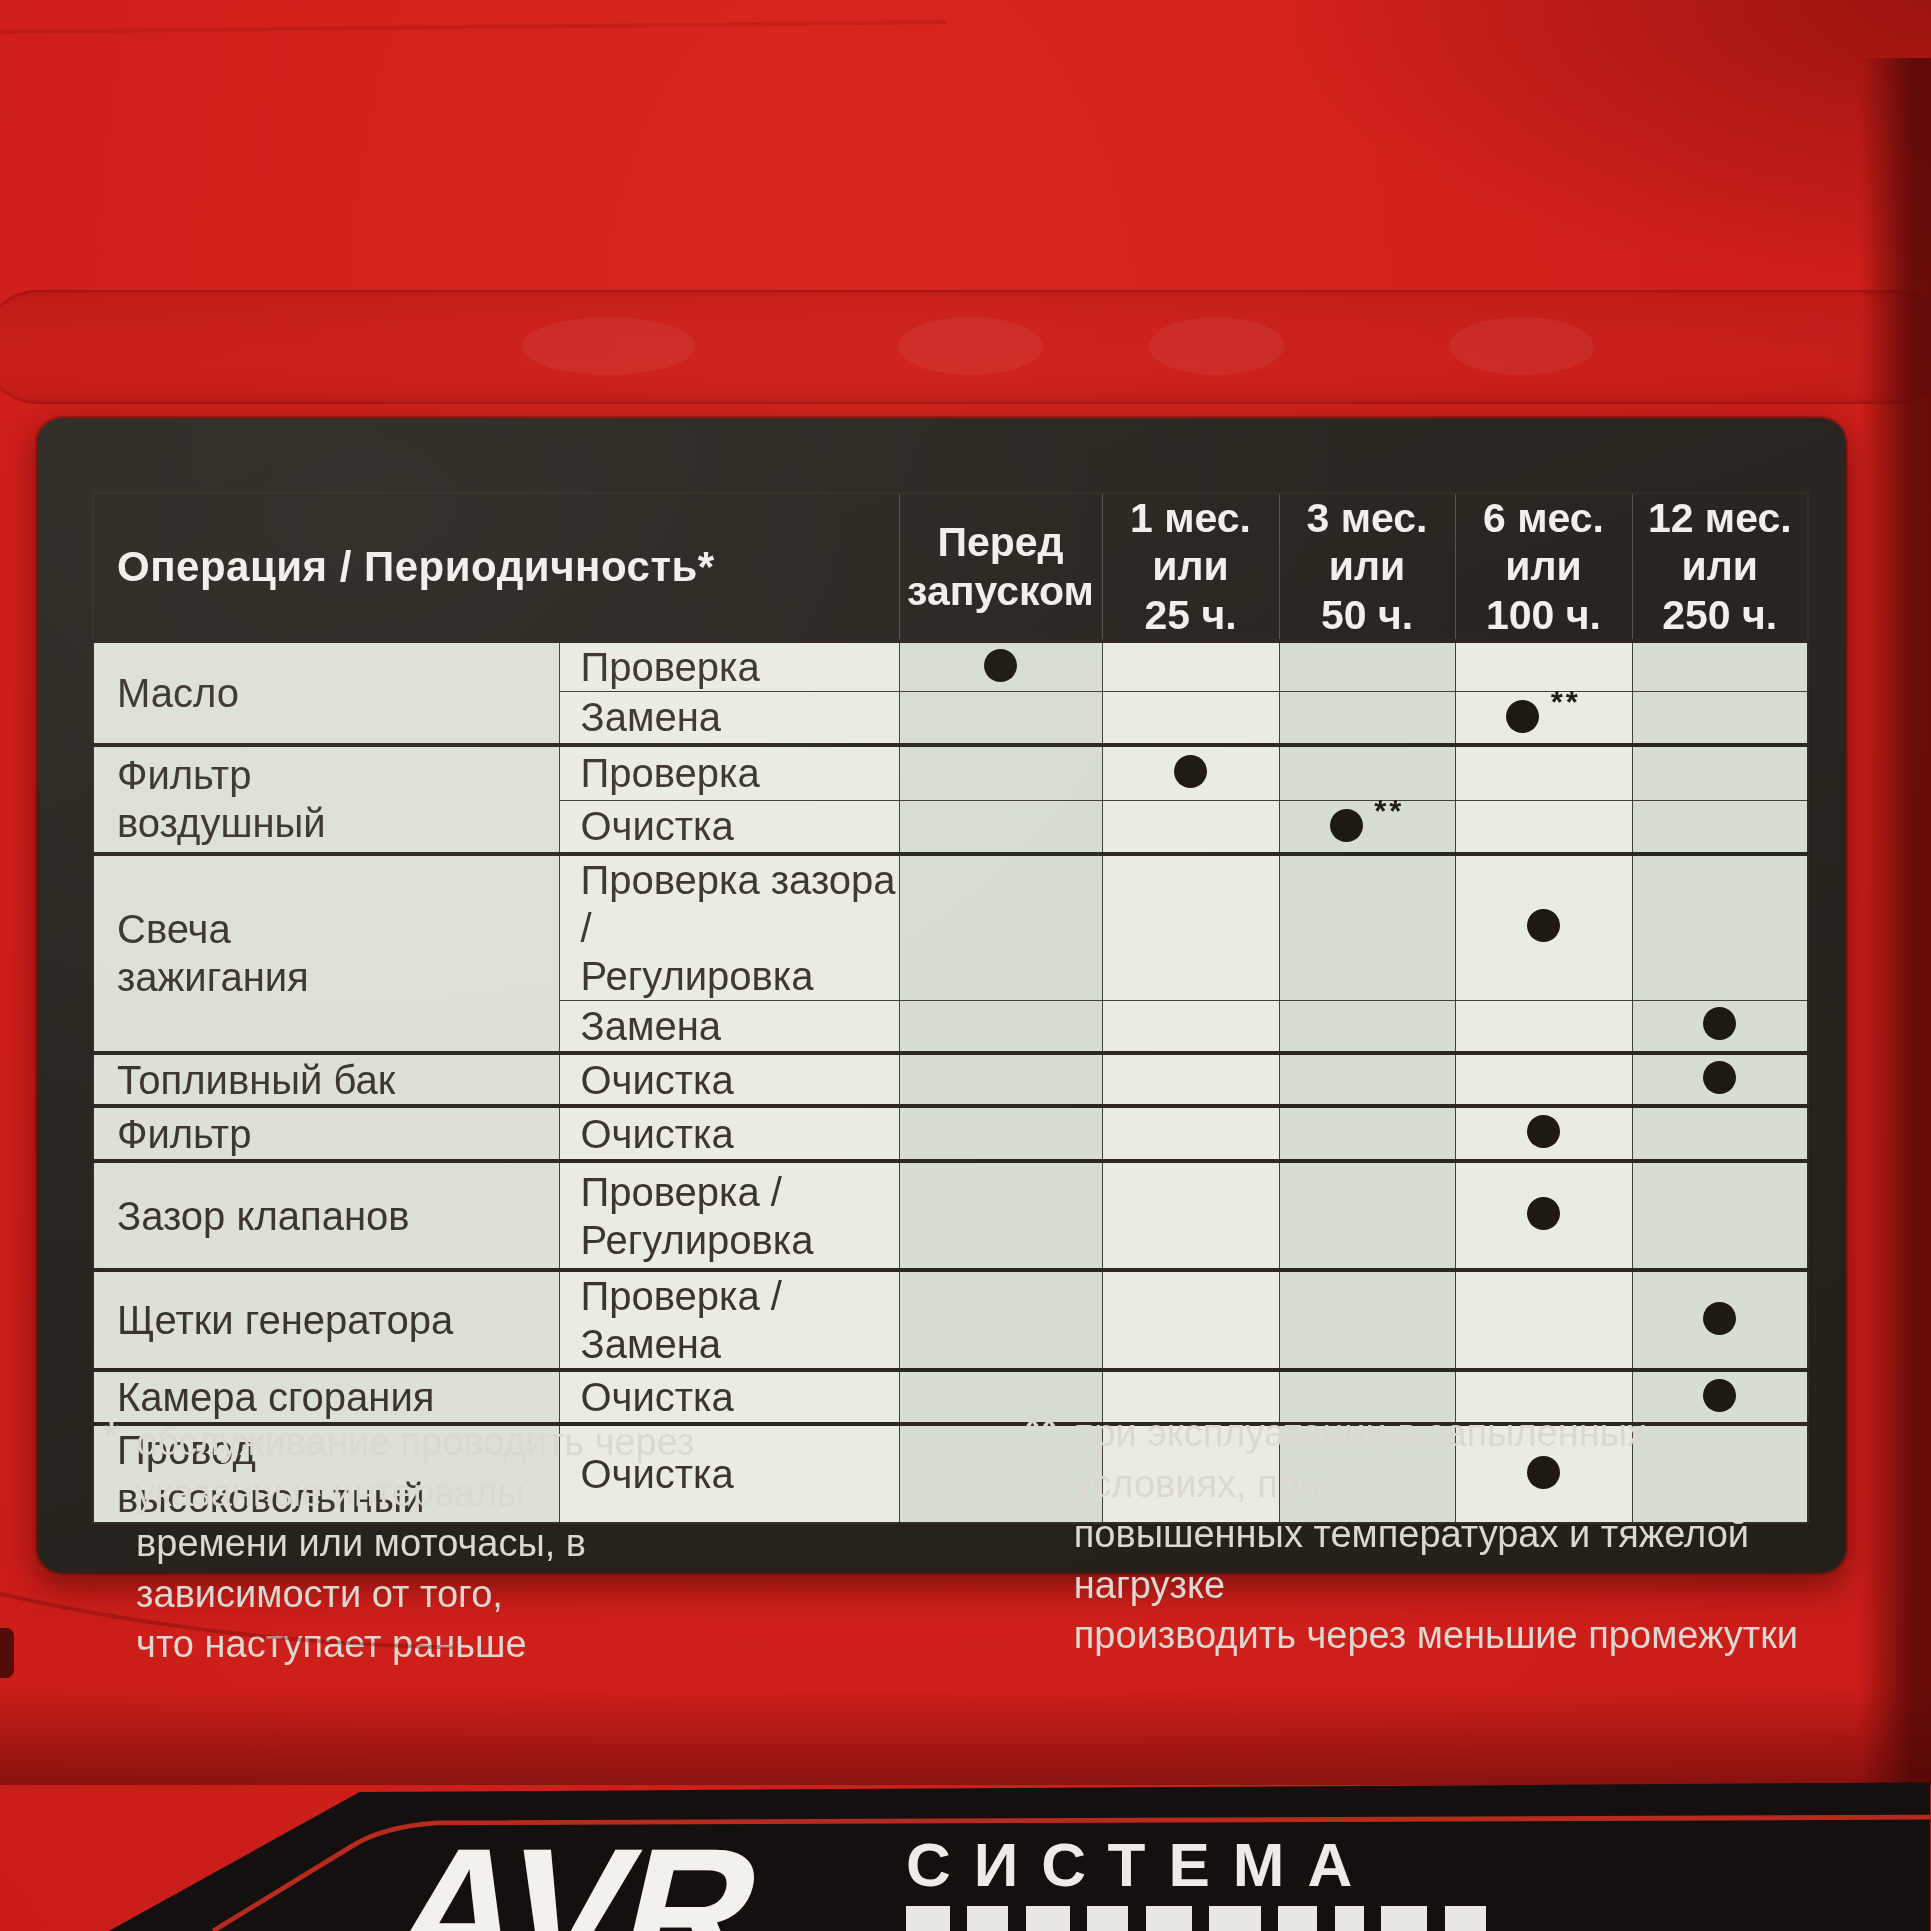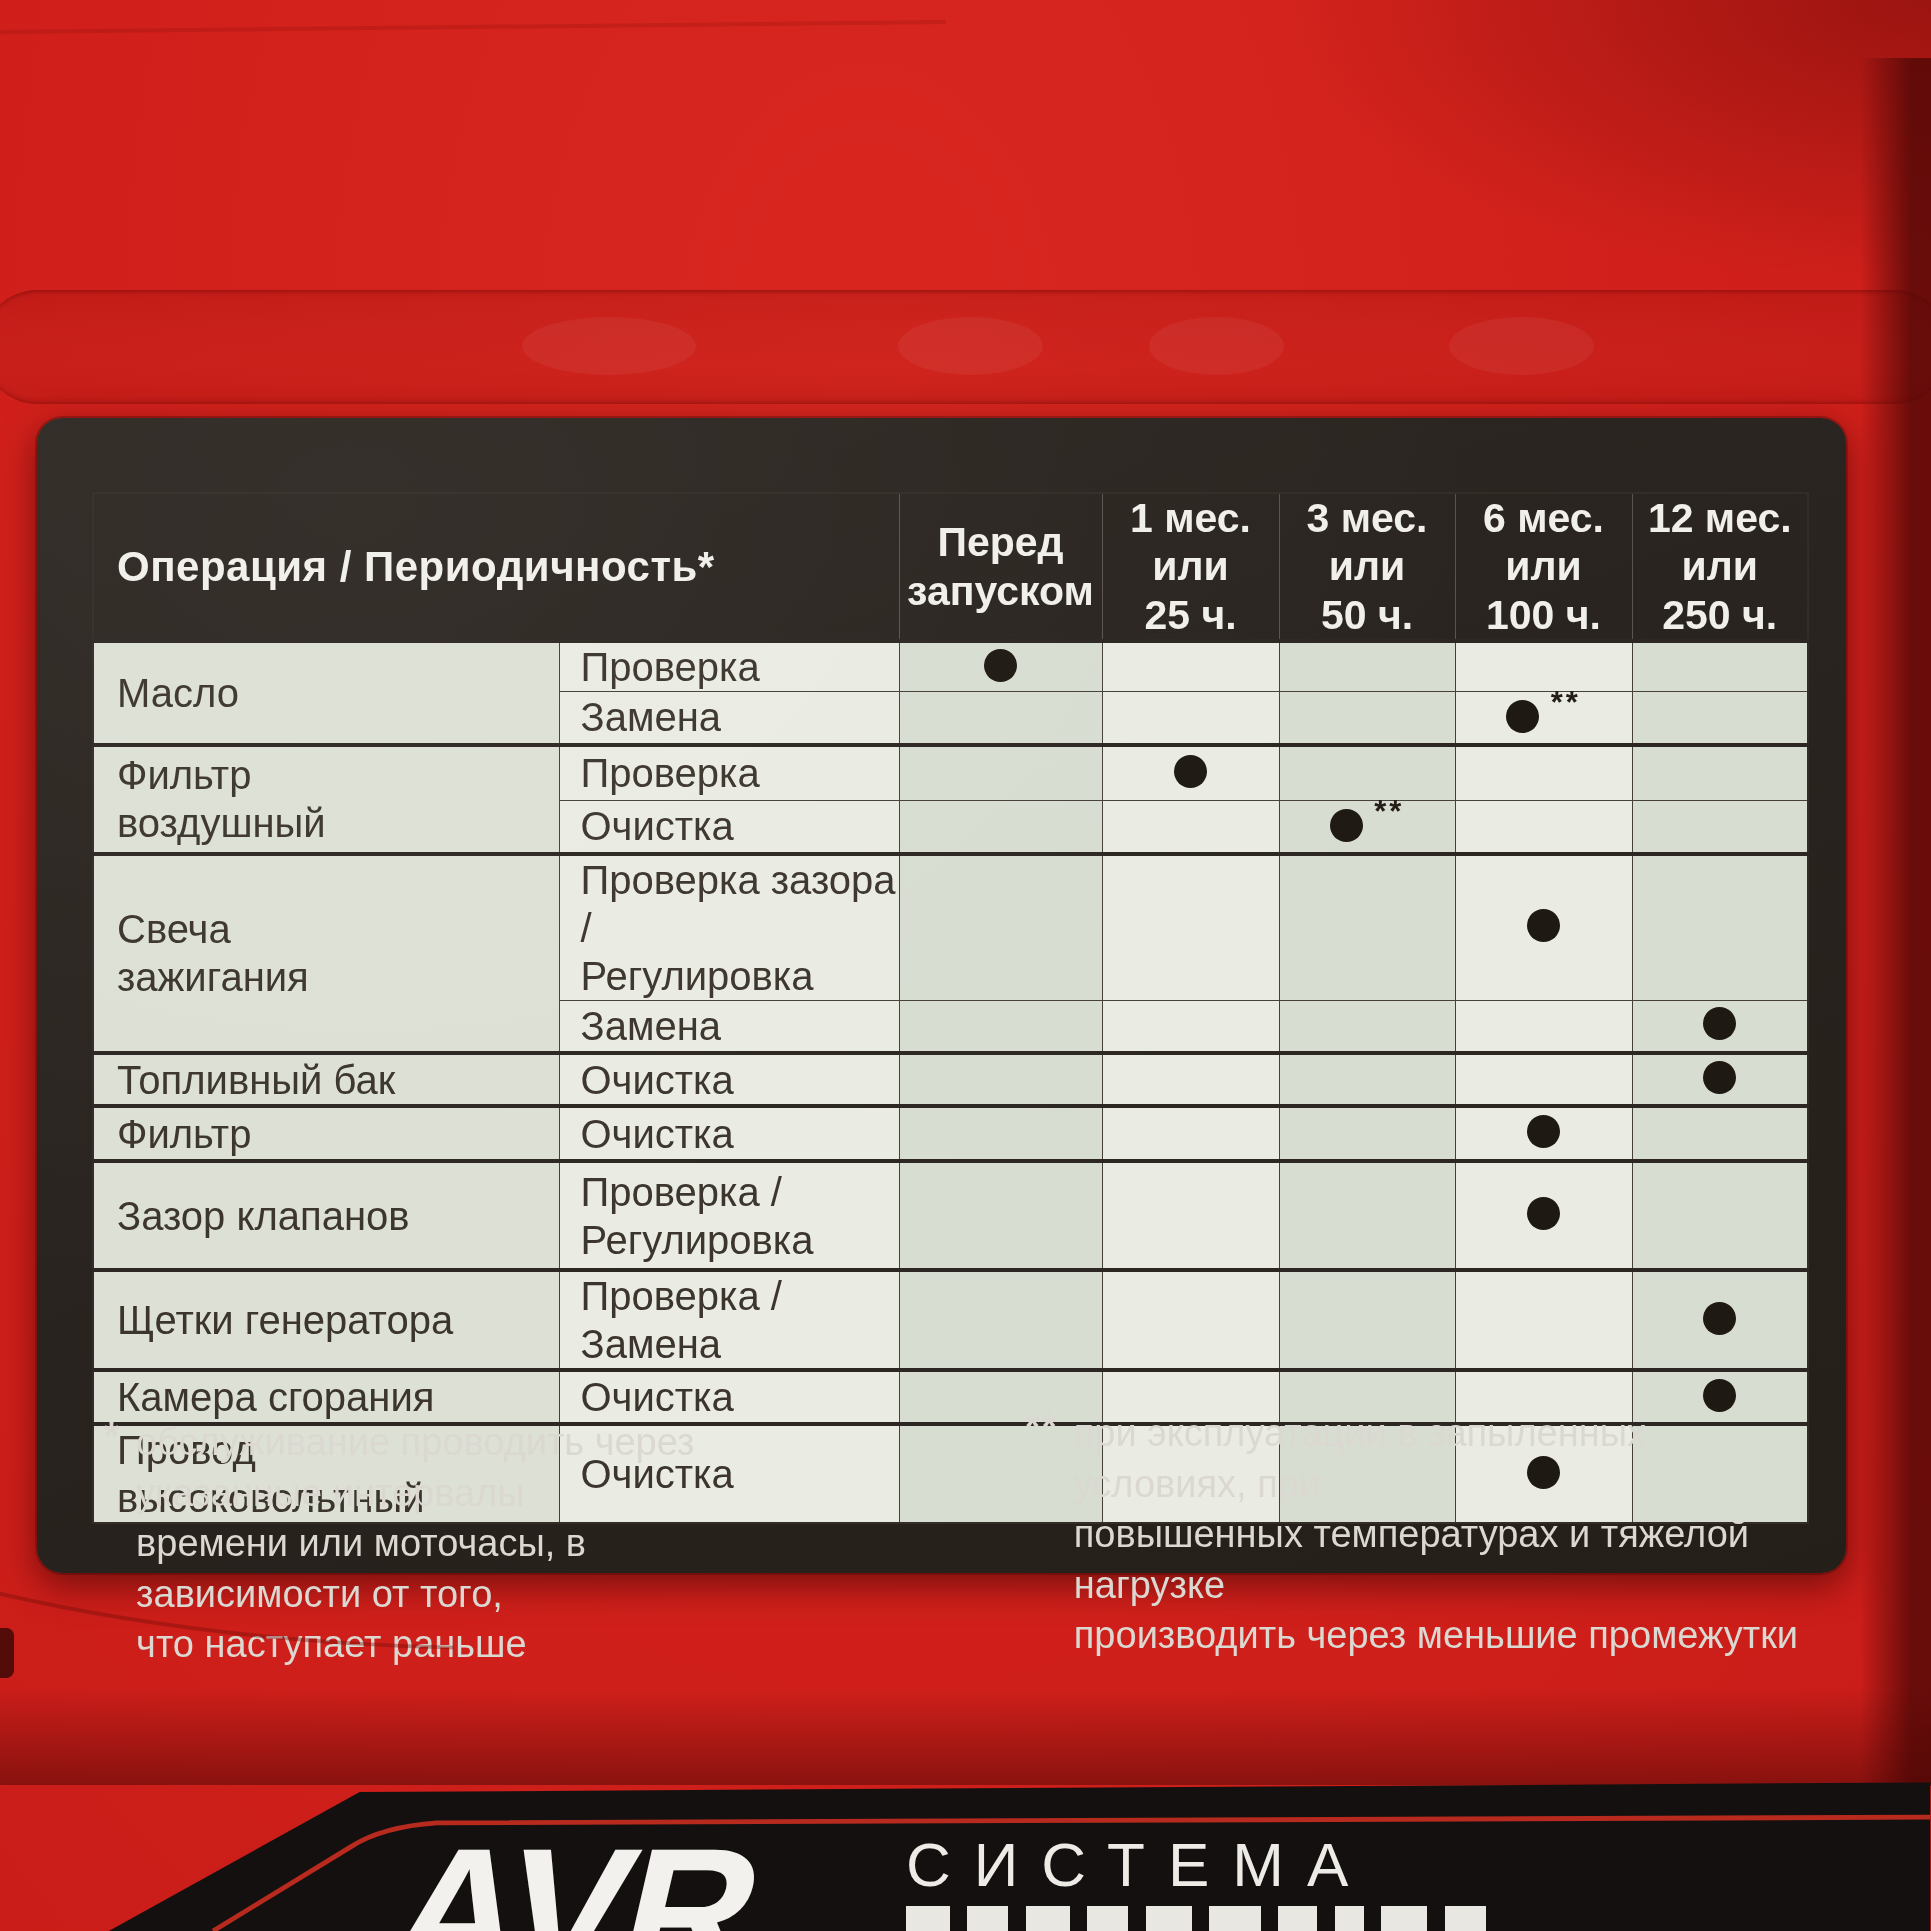--- a/index.html
+++ b/index.html
@@ -50,21 +50,21 @@
   
   .footnote{position:absolute;display:flex;color:#dbd8d1;font-size:38px;line-height:1.33;}
   .footnote .marker{font-weight:bold;margin-right:15.4px;transform:translateY(-5.8px);letter-spacing:1.9px;}
   .footnote .ftext{white-space:pre-line;}
   .fn-left{left:104px;top:1417px;width:714px;}
   .fn-right{left:1025px;top:1408px;width:792px;}
   
   .panel-svg{position:absolute;left:0;top:1767px;}
   .logo{position:absolute;left:394px;top:1821px;font-size:182px;line-height:1;font-weight:bold;
     font-style:normal;color:#f2f1ed;transform:skewX(-13deg);letter-spacing:-3.9px;}
-  .tagline{position:absolute;left:906px;top:1829px;font-size:62px;font-weight:normal;
+  .tagline{position:absolute;left:906px;top:1829px;font-size:62px;font-weight:bold;
     color:#edebe6;letter-spacing:23px;}
   .fragments{position:absolute;left:906px;top:1906px;height:25px;overflow:hidden;display:flex;gap:17.4px;}
   .fragments span{display:inline-block;height:39px;background:#e9e7e2;}
 </style>
 </head>
 <body>
 
 <div id="canvas">
 
   <div class="top-ridge"></div>

